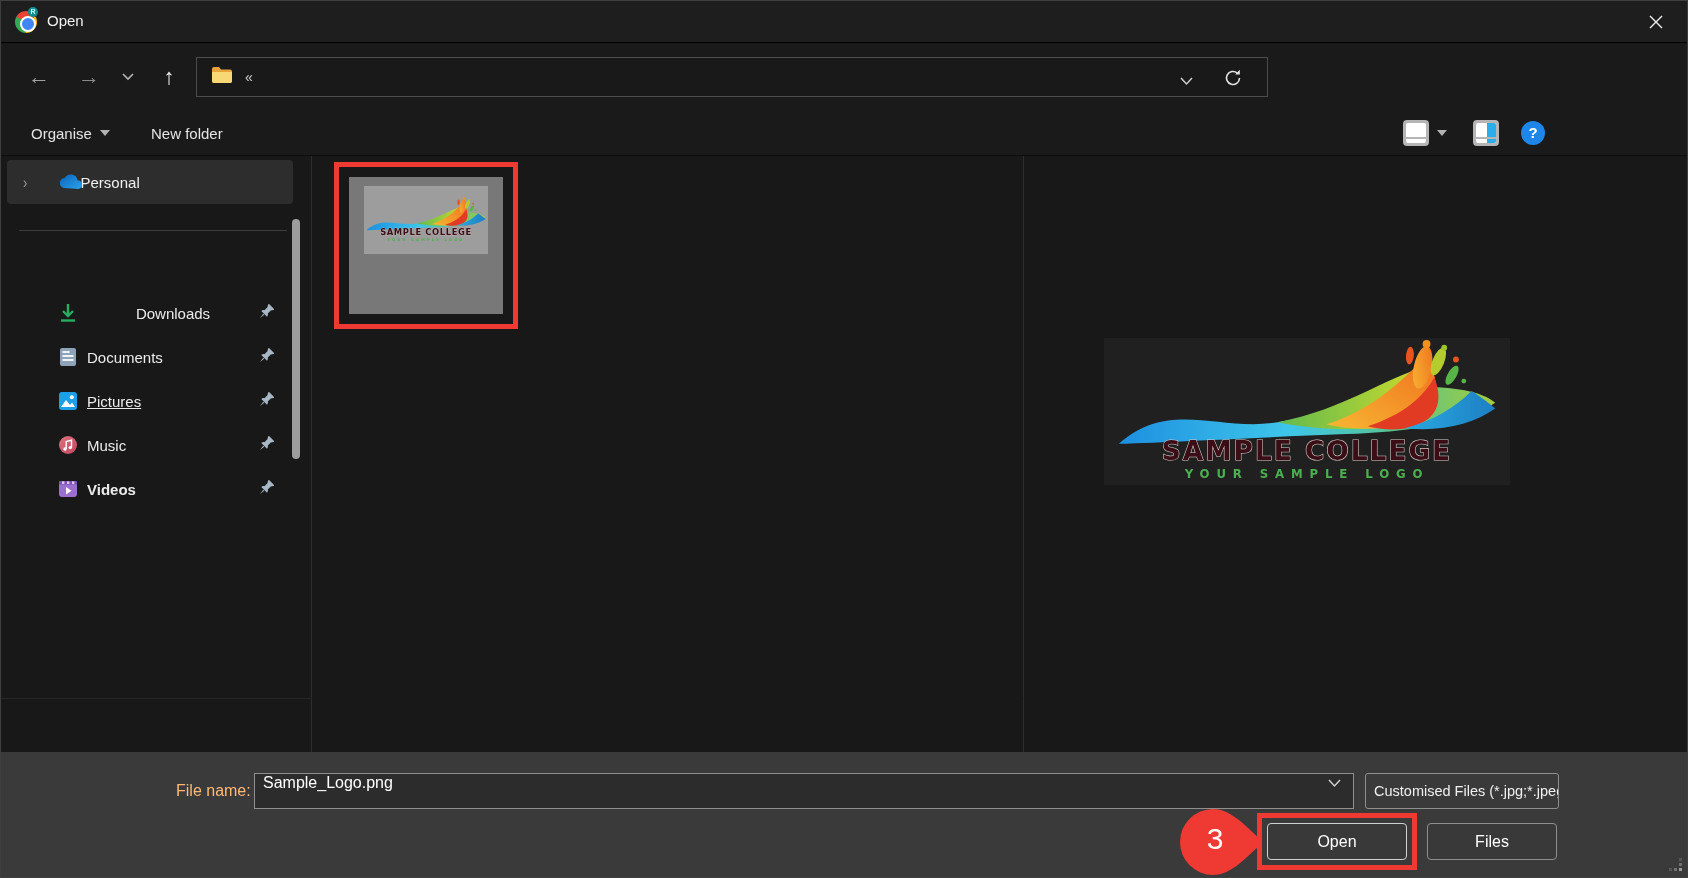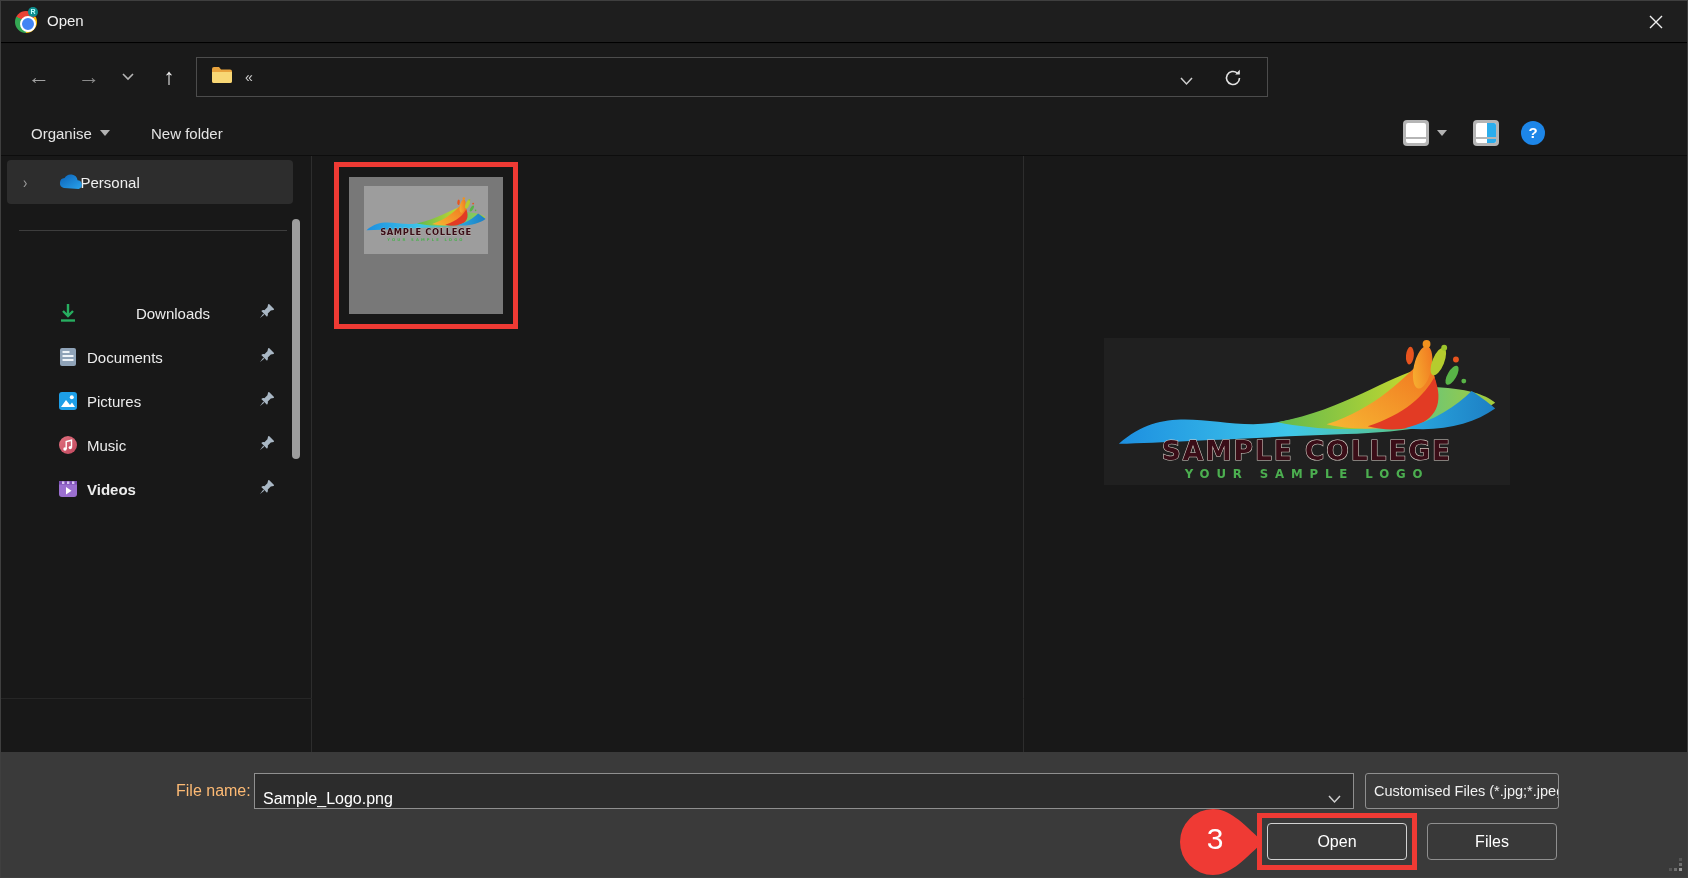--- a/index.html
+++ b/index.html
@@ -65,21 +65,21 @@
   .sync-badge { width:20px; height:20px; border-radius:50%; background:#fff; border:2px solid #3fa64b; color:#3fa64b; display:flex; align-items:center; justify-content:center; margin-top:3px; flex:none; }
   .file-name { font-size:16px; color:#ffffff; line-height:24px; }
 
   
   .preview-pane { position:absolute; left:1023px; top:155px; width:665px; height:596px; background:#181818; }
   .preview-logo { position:absolute; left:80px; top:182px; width:406px; height:147px; background:#202020; }
 
   
   .bottombar { position:absolute; left:0; top:751px; width:100%; height:127px; background:#3a3a3a; }
   .filename-label { position:absolute; left:175px; top:30px; font-size:16px; color:#fdba74; }
-  .filename-input { position:absolute; left:253px; top:21px; width:1100px; height:36px; background:#2c2c2c; border:1px solid #8f8f8f; display:flex; align-items:flex-end;gap:27px; }
+  .filename-input { position:absolute; left:253px; top:21px; width:1100px; height:36px; background:#2c2c2c; border:1px solid #8f8f8f; display:flex; align-items:flex-start;gap:27px; }
   .filename-input input { flex:1; background:transparent; border:none; outline:none; color:#fff; font-size:16px; padding-left:8px; font-family:"Liberation Sans", sans-serif; }
   .filename-input .chev { margin-right:12px; }
   .filetype-select { position:absolute; left:1364px; top:21px; width:194px; height:36px; border:1px solid #8f8f8f; border-radius:3px; background:#3a3a3a; display:flex; align-items:center; overflow:hidden; }
   .filetype-select .val { flex:1; font-size:14.5px; color:#f0f0f0; padding-left:8px; white-space:nowrap; }
   .red-box-open { position:absolute; left:1256px; top:61px; width:160px; height:57px; border:5px solid #ef3a34; background:#3a3a3a; }
   .btn { position:absolute; top:71px; height:37px; border-radius:4px; background:#393939; color:#fff; font-size:16px; display:flex; align-items:center; justify-content:center; }
   .btn-open { left:1266px; width:140px; border:1px solid #d2d2d2; }
   .btn-cancel { left:1426px; width:130px; border:1px solid #8f8f8f; }
   .callout-3 { position:absolute; left:1166px; top:55px; width:100px; height:70px; }
   .callout-3 .num { position:absolute; left:28px; top:15px; width:40px; text-align:center; color:#fff; font-size:30px; }
@@ -202,21 +202,21 @@
         </svg>
       </span>
       <span class="side-label">Documents</span>
       <span class="pin">
         <svg width="16" height="16" viewBox="0 0 16 16">
             <path d="M10.3 1.2 L14.8 5.7 C15.2 6.1 15 6.8 14.5 6.9 L11.8 7.6 L8.8 10.6 C9.1 11.7 8.8 12.9 8 13.7 L2.3 8 C3.1 7.2 4.3 6.9 5.4 7.2 L8.4 4.2 L9.1 1.5 C9.2 1 9.9 0.8 10.3 1.2 Z M1 15 L4.2 10.8 L5.2 11.8 Z" fill="#a9b7c4"></path>
           </svg>
       </span>
     </div>
 
-    <div class="side-item" style="top:225px;">
+    <div class="side-item" style="top:225px;text-decoration:underline;">
       <span class="side-icon">
         <svg width="20" height="20" viewBox="0 0 20 20">
           <rect x="1" y="1" width="18" height="18" rx="3" fill="#1d9fe8"></rect>
           <path d="M3 16 L8 9 L12 14 L14 11.5 L17 16 Z" fill="#fff"></path>
           <circle cx="13.8" cy="6.2" r="2" fill="#fff"></circle>
         </svg>
       </span>
       <span class="side-label">Pictures</span>
       <span class="pin">
         <svg width="16" height="16" viewBox="0 0 16 16">

